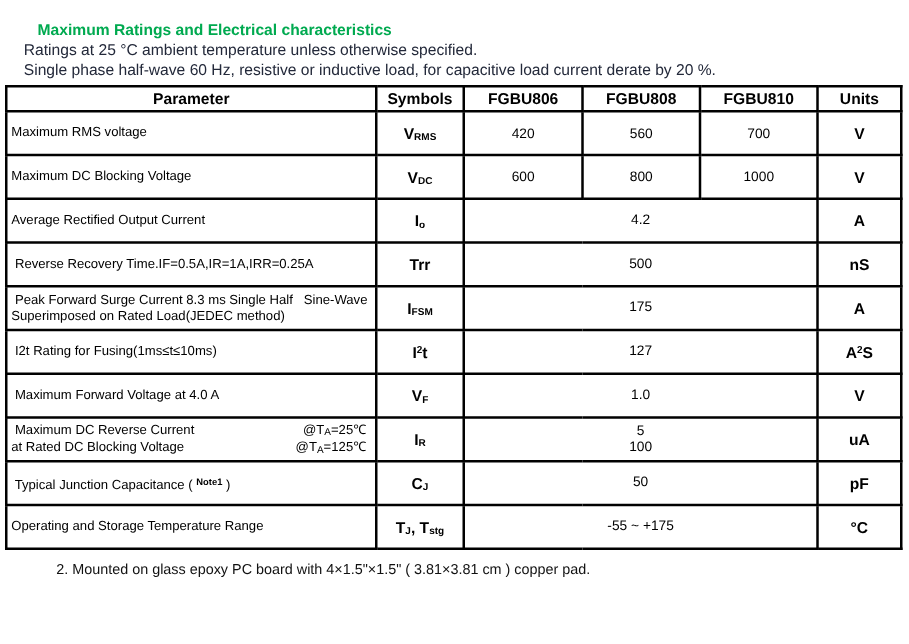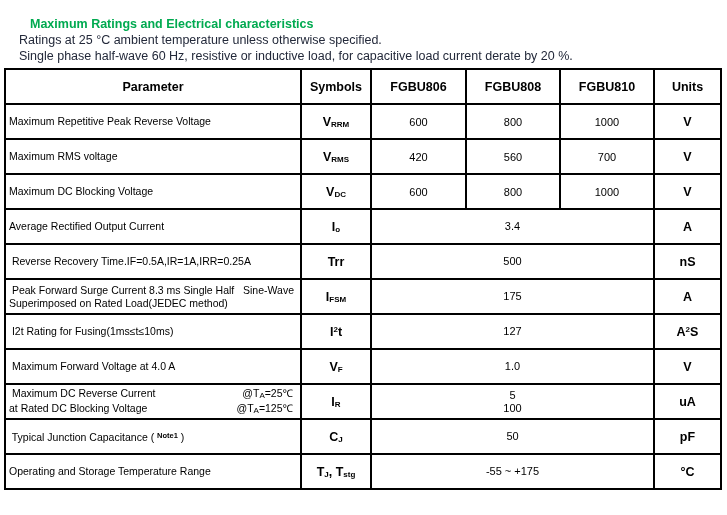--- a/index.html
+++ b/index.html
@@ -24,21 +24,21 @@
     color: #23293a;
     line-height: 16px;
   }
   table.ratings {
     border-collapse: collapse;
     table-layout: fixed;
     width: 716px;
     margin: 4px 0 0 4px;
   }
   th, td { border: 2px solid #000000; padding: 0; }
-  thead tr { height: 35px; }
+  thead tr { height: 20px; }
   tbody tr { height: 35px; }
   th { font-size: 12.5px; font-weight: bold; text-align: center; color: #000; }
   td { color: #000; vertical-align: middle; }
   .param-cell { padding: 0 2px 0 3px; }
   .param-line { font-size: 10.5px; line-height: 13px; white-space: pre; overflow: hidden; }
   .param-line.split { display: flex; justify-content: space-between; padding-right: 5px; }
   .symbol-cell { text-align: center; font-weight: bold; font-size: 12.5px; }
   .value-cell { text-align: center; font-size: 11px; }
   .value-line { line-height: 13px; }
   .unit-cell { text-align: center; font-weight: bold; font-size: 12.5px; }
@@ -73,30 +73,20 @@
           <th>Symbols</th>
           <th>FGBU806</th>
           <th>FGBU808</th>
           <th>FGBU810</th>
           <th>Units</th>
         </tr>
       </thead>
       <tbody>
         <tr>
           <td class="param-cell">
-            <div class="param-line"><span class="pl-left"><span class="seg-n">Maximum Repetitive Peak Reverse Voltage</span></span></div>
-          </td>
-          <td class="symbol-cell"><span class="seg-n">V</span><span class="seg-sub">RRM</span></td>
-          <td class="value-cell">600</td>
-          <td class="value-cell">800</td>
-          <td class="value-cell">1000</td>
-          <td class="unit-cell"><span class="seg-n">V</span></td>
-        </tr>
-        <tr>
-          <td class="param-cell">
             <div class="param-line"><span class="pl-left"><span class="seg-n">Maximum RMS voltage</span></span></div>
           </td>
           <td class="symbol-cell"><span class="seg-n">V</span><span class="seg-sub">RMS</span></td>
           <td class="value-cell">420</td>
           <td class="value-cell">560</td>
           <td class="value-cell">700</td>
           <td class="unit-cell"><span class="seg-n">V</span></td>
         </tr>
         <tr>
           <td class="param-cell">
@@ -107,21 +97,21 @@
           <td class="value-cell">800</td>
           <td class="value-cell">1000</td>
           <td class="unit-cell"><span class="seg-n">V</span></td>
         </tr>
         <tr>
           <td class="param-cell">
             <div class="param-line"><span class="pl-left"><span class="seg-n">Average Rectified Output Current</span></span></div>
           </td>
           <td class="symbol-cell"><span class="seg-n">I</span><span class="seg-sub">o</span></td>
           <td class="value-cell" colspan="3">
-            <div class="value-line">3.4</div>
+            <div class="value-line">4.2</div>
           </td>
           <td class="unit-cell"><span class="seg-n">A</span></td>
         </tr>
         <tr>
           <td class="param-cell">
             <div class="param-line"><span class="pl-left"><span class="seg-n"> Reverse Recovery Time.IF=0.5A,IR=1A,IRR=0.25A</span></span></div>
           </td>
           <td class="symbol-cell"><span class="seg-n">Trr</span></td>
           <td class="value-cell" colspan="3">
             <div class="value-line">500</div>
@@ -188,14 +178,17 @@
           <td class="symbol-cell"><span class="seg-n">T</span><span class="seg-sub">J</span><span class="seg-n">, T</span><span class="seg-sub">stg</span></td>
           <td class="value-cell" colspan="3">
             <div class="value-line">-55 ~ +175</div>
           </td>
           <td class="unit-cell"><span class="seg-n">°C</span></td>
         </tr>
       </tbody>
     </table>
 
   <div class="notes">
+    <div class="note-line note-line-2">
+      <span>2. Mounted on glass epoxy PC board with 4×1.5"×1.5" ( 3.81×3.81 cm ) copper pad.</span>
+    </div>
   </div>
 </div>
 
 </body></html>

